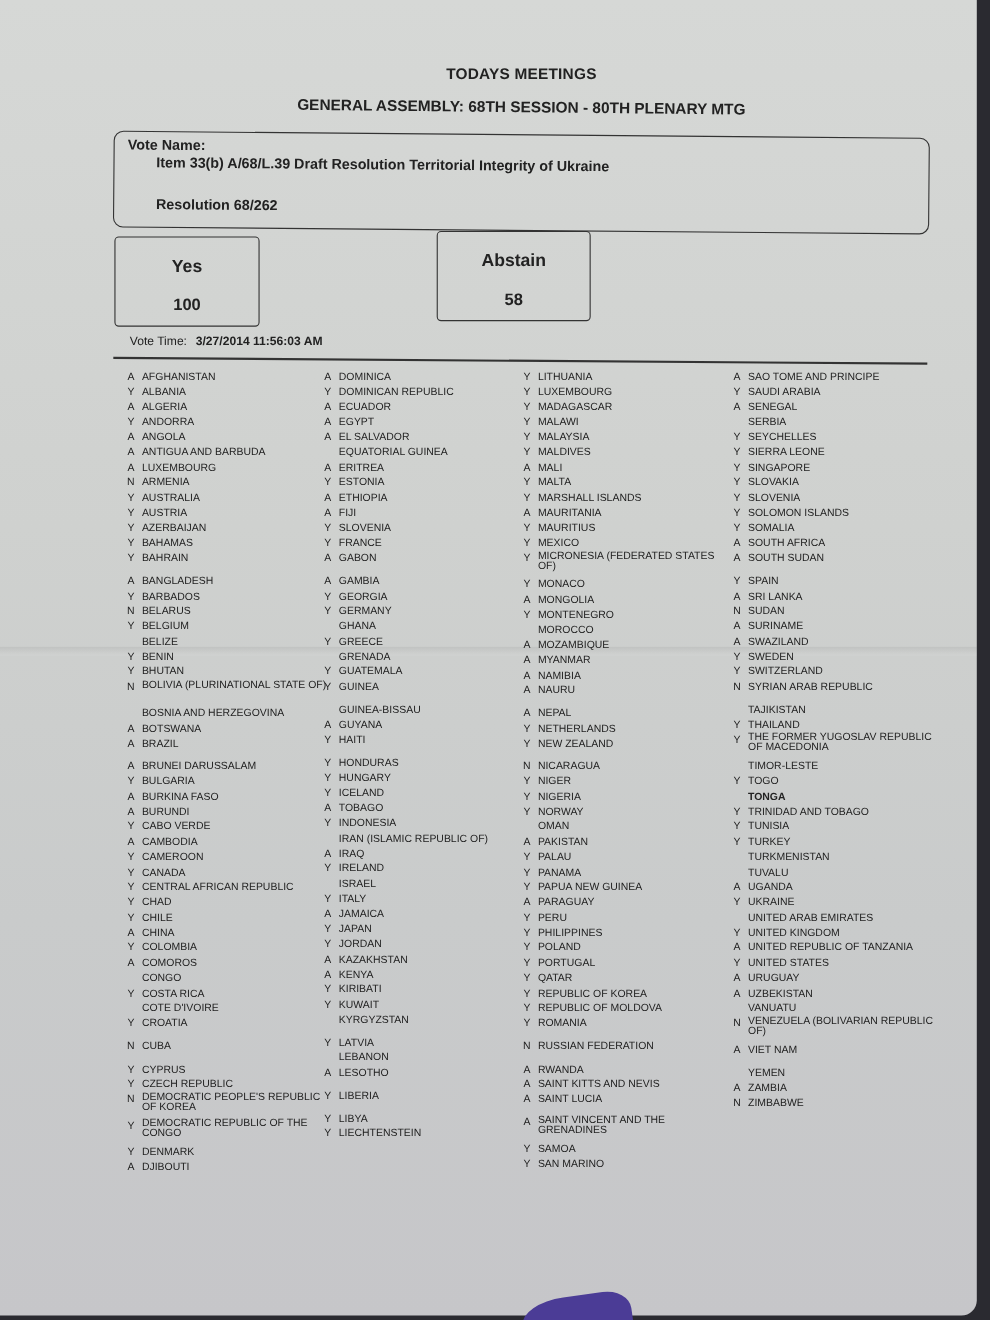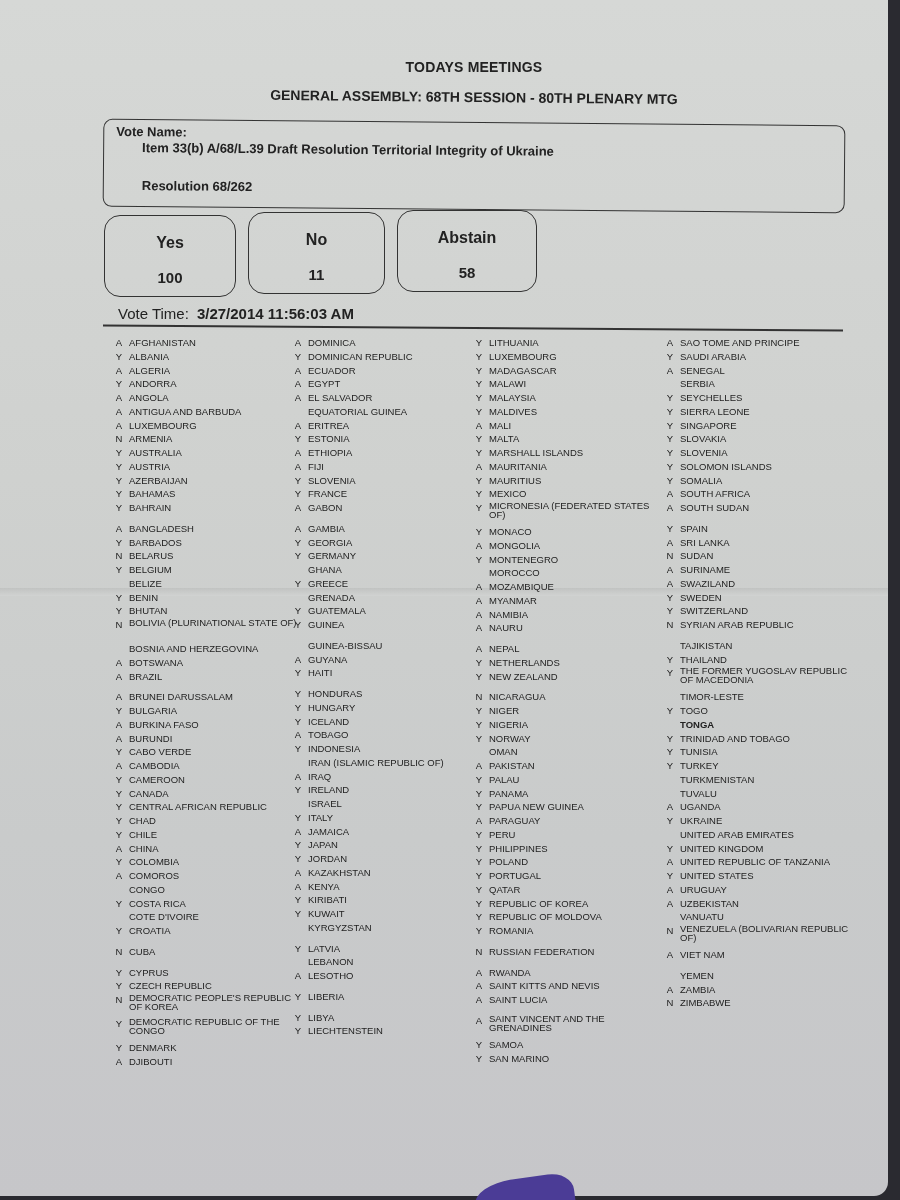--- a/index.html
+++ b/index.html
@@ -18,27 +18,27 @@
     background:linear-gradient(180deg,rgba(0,0,0,0.06),rgba(255,255,255,0.08)); }
   .title1 { position:absolute; top:59px; left:0; width:948px; text-align:center;
     font-weight:bold; font-size:14px; letter-spacing:0.2px; }
   .title2 { position:absolute; top:89px; left:0; width:948px; text-align:center;
     font-weight:bold; font-size:14px; transform:rotate(0.6deg); }
   .votebox { position:absolute; left:103px; top:122px; width:740px; height:86px;
     border:1px solid #333; border-radius:9px; transform:rotate(0.5deg); }
   .vote-label { position:absolute; left:12px; top:4px; font-weight:bold; font-size:13px; }
   .vote-item { position:absolute; left:38px; top:20px; font-weight:bold; font-size:13px; }
   .vote-res { position:absolute; left:38px; top:58px; font-weight:bold; font-size:13px; }
-  .tally { position:absolute; top:215px; height:80px; border:1px solid #333; border-radius:16px; text-align:center; font-weight:bold; }
+  .tally { position:absolute; top:215px; height:80px; border:1px solid #333; border-radius:4px; text-align:center; font-weight:bold; }
   .tally .lbl { position:absolute; left:0; right:0; top:18px; font-size:16px; }
   .tally .num { position:absolute; left:0; right:0; top:53px; font-size:15px; }
   .tally.yes { left:104px; width:130px; }
   .tally.no { left:248px; width:135px; top:212px; }
   .tally.abs { left:397px; width:138px; top:210px; }
-  .vtime { position:absolute; left:118px; top:305px; font-size:15px; }
+  .vtime { position:absolute; left:118px; top:305px; font-size:11px; }
   .vtime b { margin-left:8px; }
   .rule { position:absolute; left:103px; top:327px; width:740px; height:2px; background:#333; transform:rotate(0.4deg); }
   .col { position:absolute; top:336px; width:190px; font-size:9.5px; line-height:13.75px; }
   .row { position:relative; white-space:nowrap; }
   .row .v { position:absolute; left:0; width:12px; text-align:center; }
   .row .n { position:absolute; left:16px; }
   .row.two { height:24px; }
   .row.two .n { white-space:normal; width:170px; line-height:9px; }
   .gap { height:7px; }
   .col1 { left:113px; } .col2 { left:292px; } .col3 { left:473px; } .col4 { left:664px; }
@@ -57,24 +57,20 @@
   <div class="votebox">
     <div class="vote-label">Vote Name:</div>
     <div class="vote-item">Item 33(b) A/68/L.39 Draft Resolution Territorial Integrity of Ukraine</div>
     <div class="vote-res">Resolution 68/262</div>
   </div>
 
   <div class="tally yes">
     <div class="lbl">Yes</div>
     <div class="num">100</div>
   </div>
-  <div class="tally no">
-    <div class="lbl">No</div>
-    <div class="num">11</div>
-  </div>
   <div class="tally abs">
     <div class="lbl">Abstain</div>
     <div class="num">58</div>
   </div>
 
   <div class="vtime">
     <span>Vote Time:</span><b>3/27/2014 11:56:03 AM</b>
   </div>
   <div class="rule"></div>
 

